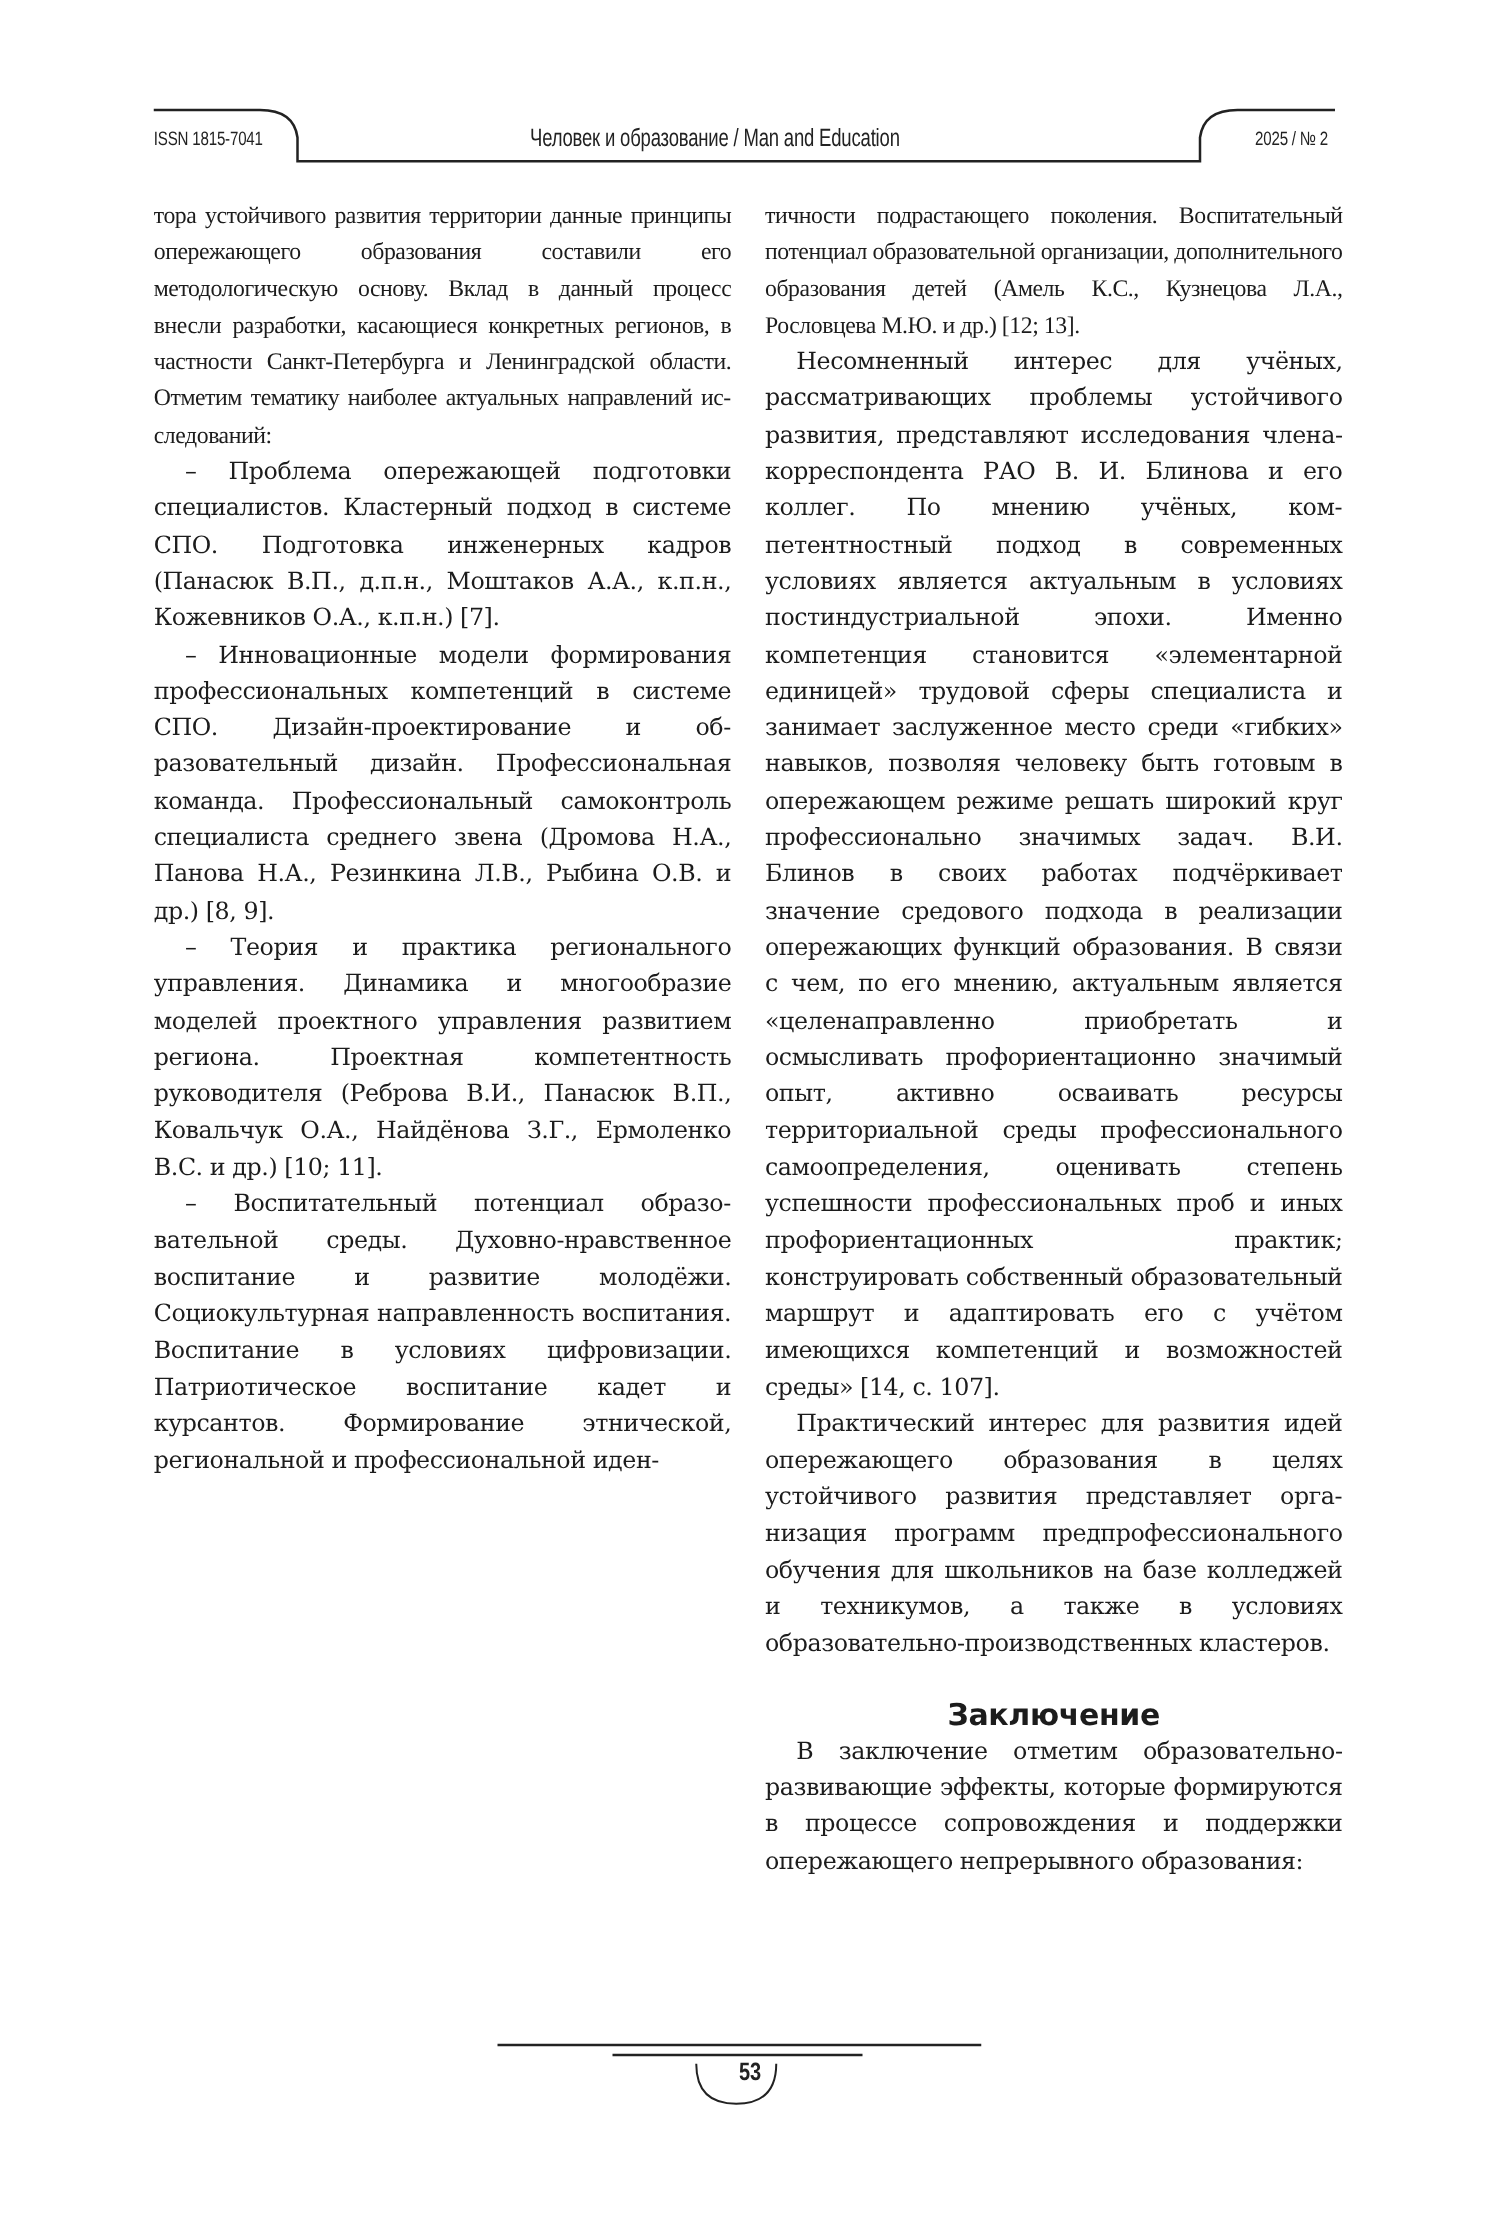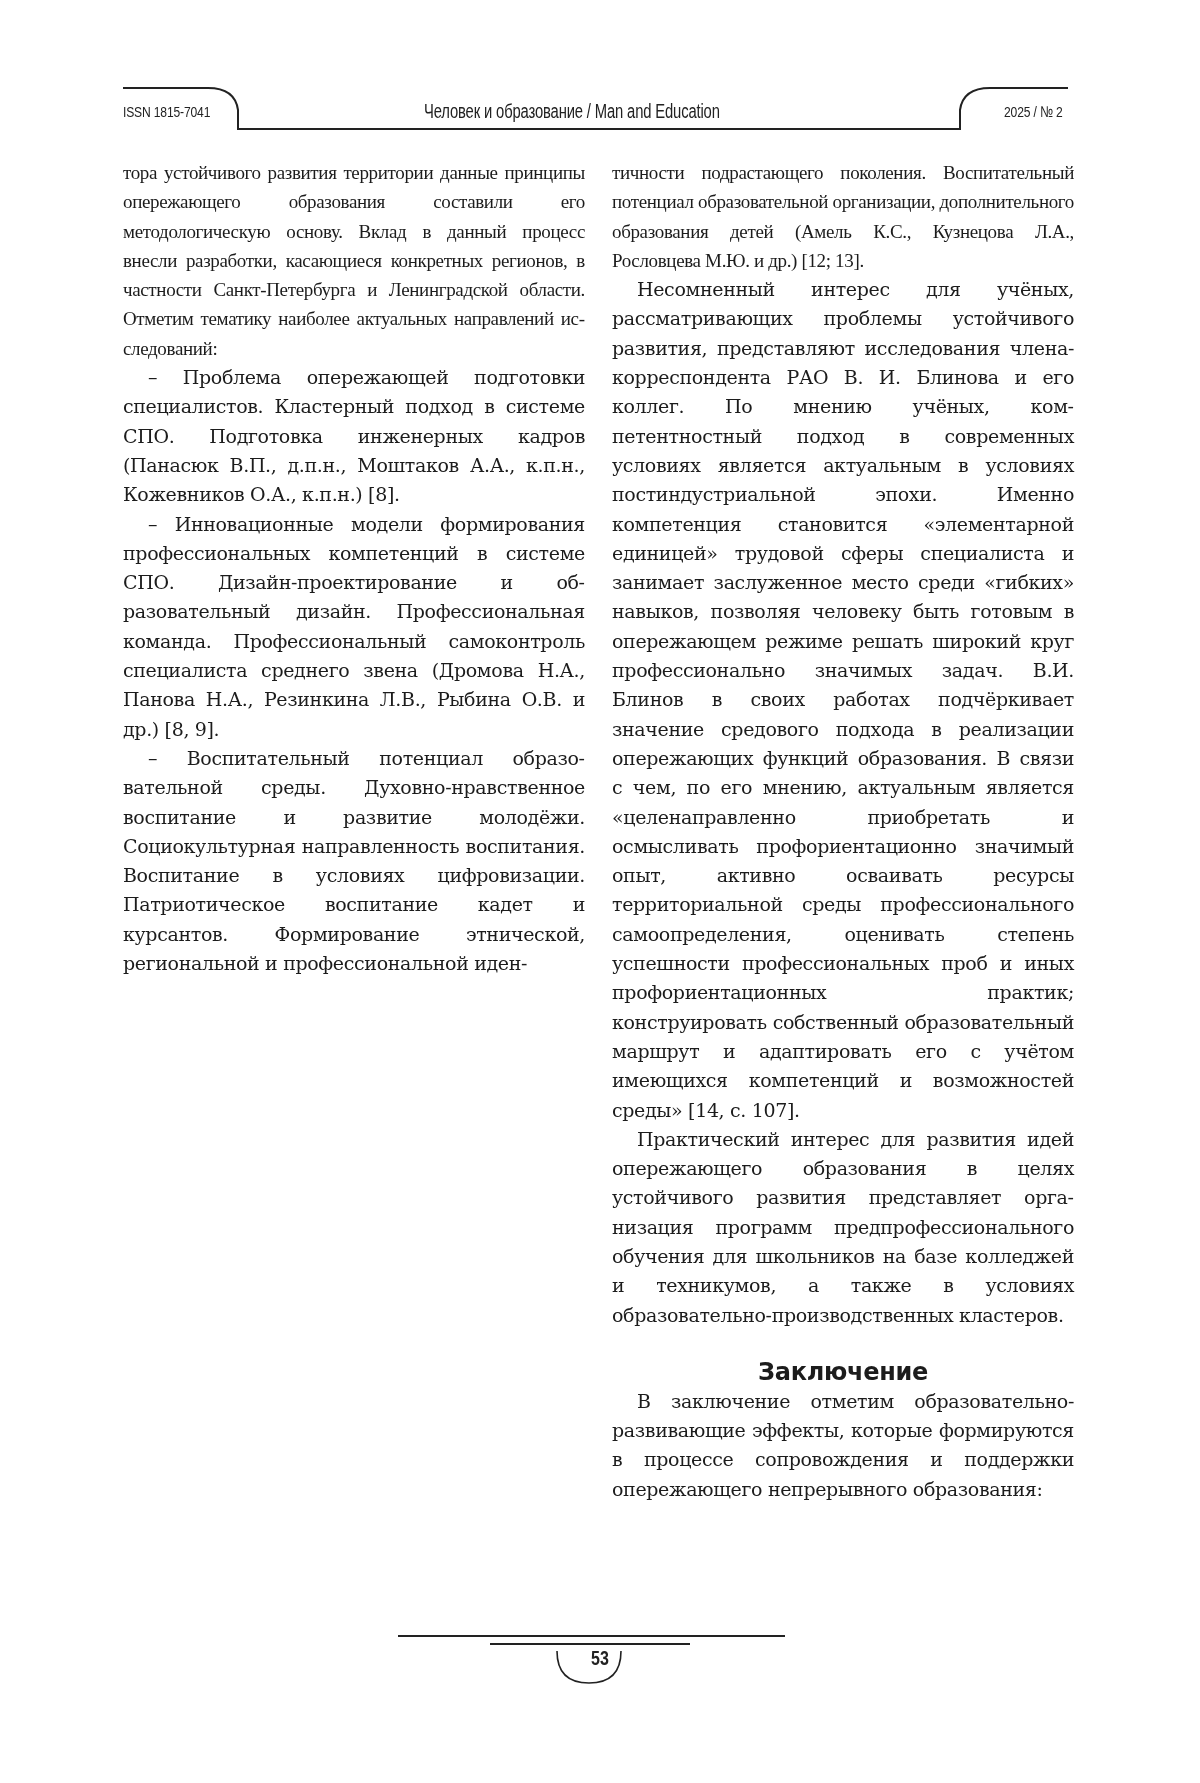--- a/index.html
+++ b/index.html
@@ -33,22 +33,23 @@
 
 <svg class="header-svg" viewBox="0 0 1200 140">
   <path d="M123 88 L208 88 Q235 88 238 110 L238 129 L960 129 L960 110 Q963 88 990 88 L1068 88" fill="none" stroke="#222" stroke-width="2"></path>
 </svg>
 <div class="hdr-text hdr-issn">ISSN 1815-7041</div>
 <div class="hdr-text hdr-title">Человек и образование  /  Man and Education</div>
 <div class="hdr-text hdr-issue">2025 / № 2</div>
 
 <div class="col col-left">
   <p class="noindent">тора устойчивого развития территории данные принципы опережающего обра­зования составили его методологическую основу. Вклад в данный процесс внесли разработки, касающиеся конкретных ре­гионов, в частности Санкт-Петербурга и Ленинградской области. Отметим темати­ку наиболее актуальных направлений ис­следований:</p>
-  <p>– Проблема опережающей подготовки специалистов. Кластерный подход в си­стеме СПО. Подготовка инженерных ка­дров (Панасюк В.П., д.п.н., Моштаков А.А., к.п.н., Кожевников О.А., к.п.н.) [8].</p>
+  <p>– Проблема опережающей подготовки специалистов. Кластерный подход в си­стеме СПО. Подготовка инженерных ка­дров (Панасюк В.П., д.п.н., Моштаков А.А., к.п.н., Кожевников О.А., к.п.н.) [7].</p>
   <p>– Инновационные модели формирова­ния профессиональных компетенций в си­стеме СПО. Дизайн-проектирование и об­разовательный дизайн. Профессиональная команда. Профессиональный само­контроль специалиста среднего звена (Дромова Н.А., Панова Н.А., Резинкина Л.В., Рыбина О.В. и др.) [8, 9].</p>
+  <p>– Теория и практика регионального управления. Динамика и многообразие моделей проектного управления разви­тием региона. Проектная компетентность руководителя (Реброва В.И., Панасюк В.П., Ковальчук О.А., Найдёнова З.Г., Ермоленко В.С. и др.) [10; 11].</p>
   <p>– Воспитательный потенциал образо­вательной среды. Духовно-нравственное воспитание и развитие молодёжи. Социокультурная направленность воспи­тания. Воспитание в условиях цифрови­зации. Патриотическое воспитание кадет и курсантов. Формирование этнической, региональной и профессиональной иден-</p>
 </div>
 
 <div class="col col-right">
   <p class="noindent">тичности подрастающего поколения. Воспитательный потенциал образователь­ной организации, дополнительного обра­зования детей (Амель К.С., Кузнецова Л.А., Рословцева М.Ю. и др.) [12; 13].</p>
   <p>Несомненный интерес для учёных, рассматривающих проблемы устойчиво­го развития, представляют исследования члена-корреспондента РАО В. И. Блинова и его коллег. По мнению учёных, ком­петентностный подход в современных условиях является актуальным в услови­ях постиндустриальной эпохи. Именно компетенция становится «элементарной единицей» трудовой сферы специали­ста и занимает заслуженное место среди «гибких» навыков, позволяя человеку быть готовым в опережающем режиме решать широкий круг профессиональ­но значимых задач. В.И. Блинов в своих работах подчёркивает значение средово­го подхода в реализации опережающих функций образования. В связи с чем, по его мнению, актуальным является «целе­направленно приобретать и осмысливать профориентационно значимый опыт, ак­тивно осваивать ресурсы территориаль­ной среды профессионального самоопре­деления, оценивать степень успешности профессиональных проб и иных профо­риентационных практик; конструировать собственный образовательный маршрут и адаптировать его с учётом имеющих­ся компетенций и возможностей среды» [14, с. 107].</p>
   <p>Практический интерес для развития идей опережающего образования в целях устойчивого развития представляет орга­низация программ предпрофессиональ­ного обучения для школьников на базе колледжей и техникумов, а также в усло­виях образовательно-производственных кластеров.</p>
   <h3>Заключение</h3>
   <p>В заключение отметим образователь­но-развивающие эффекты, которые фор­мируются в процессе сопровождения и поддержки опережающего непрерывного образования:</p>
 </div>

